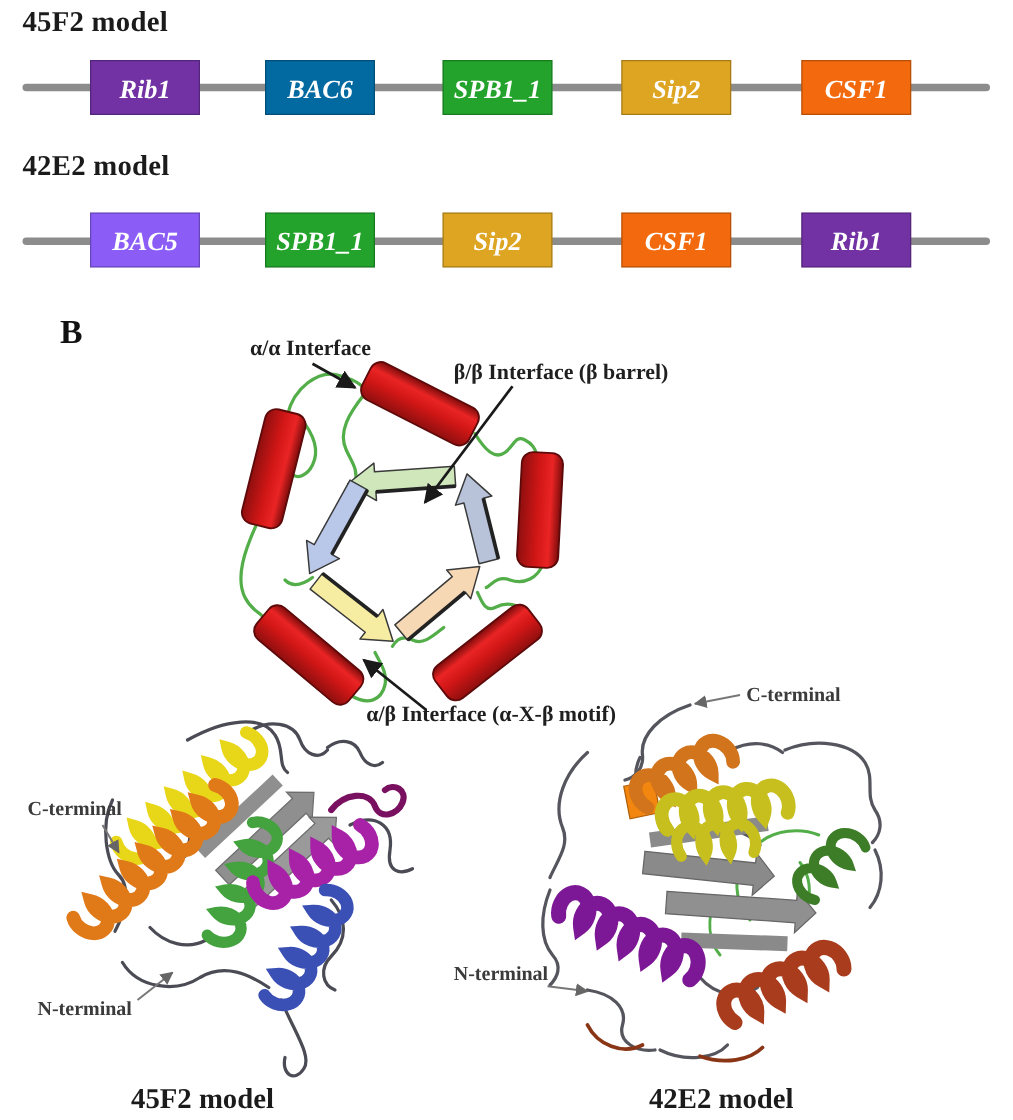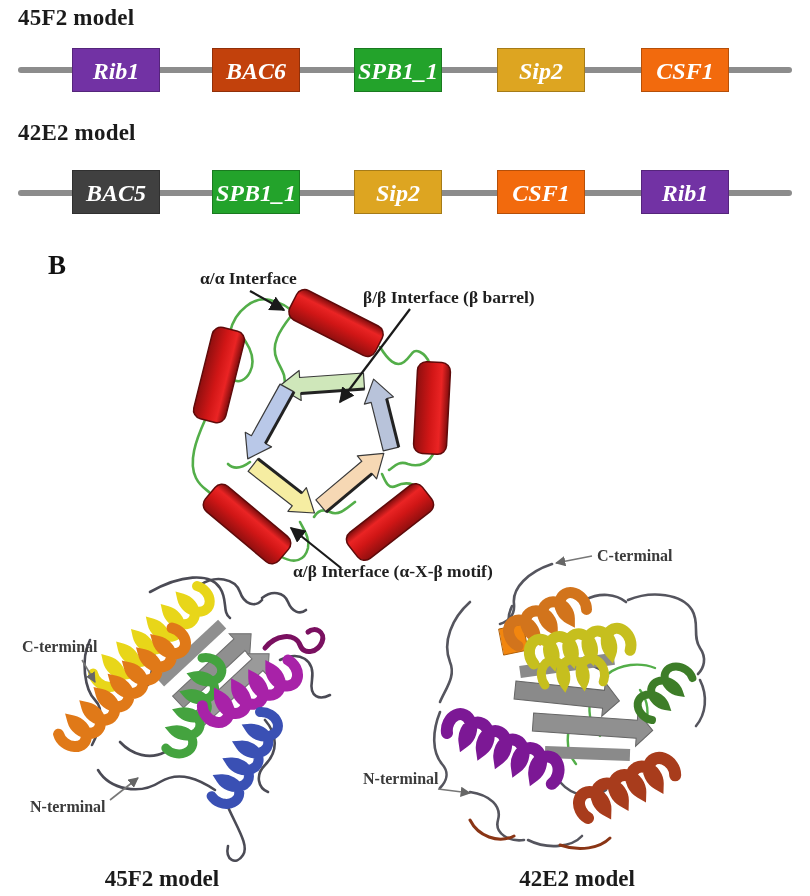--- a/index.html
+++ b/index.html
@@ -1,45 +1,45 @@
 <!DOCTYPE html>
 <html><head>
 <meta charset="utf-8">
 <style>
   html,body{margin:0;padding:0;background:#ffffff;}
   .figure{position:relative;width:810px;height:896px;background:#ffffff;overflow:hidden;
           font-family:"Liberation Serif", serif;padding-left:24px;}
   .model-title{position:absolute;font-weight:bold;font-size:23px;color:#1b1b1b;letter-spacing:.2px;}
   .gene-line{position:absolute;height:6px;background:#8c8c8c;border-radius:3px;}
   .dbox{position:absolute;width:88px;height:44px;line-height:44px;text-align:center;
-        color:#ffffff;font-weight:bold;font-style:italic;font-size:24px;
+        color:#ffffff;font-weight:bold;font-style:italic;font-size:21px;
         border:1px solid rgba(0,0,0,.25);box-sizing:border-box;}
   .panel-label{position:absolute;font-weight:bold;font-size:27px;color:#111;}
   .caption{position:absolute;width:200px;text-align:center;font-weight:bold;font-size:23px;color:#1b1b1b;}
   svg{position:absolute;}
   svg text{font-family:"Liberation Serif", serif;}
   .ann{font-weight:bold;font-size:17.5px;fill:#1f1f1f;}
   .term{font-weight:bold;font-size:16px;fill:#3b3b3b;}
 </style>
 </head>
 <body>
 
 <div class="figure">
 
   <div class="model-title" style="left:18px;top:5px">45F2 model</div>
   <div class="gene-line" style="left:18px;top:67px;width:774px"></div>
   <div class="dbox" style="left: 72px; top: 48px; background-color: rgb(114, 50, 164);">Rib1</div>
-  <div class="dbox" style="left: 212px; top: 48px; background-color: #c2410c;">BAC6</div>
+  <div class="dbox" style="left: 212px; top: 48px; background-color: #0369a1;">BAC6</div>
   <div class="dbox" style="left: 354px; top: 48px; background-color: rgb(35, 163, 43);">SPB1_1</div>
   <div class="dbox" style="left: 497px; top: 48px; background-color: rgb(221, 165, 33);">Sip2</div>
   <div class="dbox" style="left: 641px; top: 48px; background-color: rgb(242, 106, 13);">CSF1</div>
 
   <div class="model-title" style="left:18px;top:120px">42E2 model</div>
   <div class="gene-line" style="left:18px;top:190px;width:774px"></div>
-  <div class="dbox" style="left: 72px; top: 170px; background-color: #404040;">BAC5</div>
+  <div class="dbox" style="left: 72px; top: 170px; background-color: #8b5cf6;">BAC5</div>
   <div class="dbox" style="left: 212px; top: 170px; background-color: rgb(35, 163, 43);">SPB1_1</div>
   <div class="dbox" style="left: 354px; top: 170px; background-color: rgb(221, 165, 33);">Sip2</div>
   <div class="dbox" style="left: 497px; top: 170px; background-color: rgb(242, 106, 13);">CSF1</div>
   <div class="dbox" style="left: 641px; top: 170px; background-color: rgb(114, 50, 164);">Rib1</div>
 
   <div class="panel-label" style="left:48px;top:250px">B</div>
 
   <svg style="left:40px;top:250px" width="500" height="345" viewBox="40 250 500 345">
     <defs>
       <linearGradient id="cyl" x1="0" y1="0" x2="0" y2="1">

